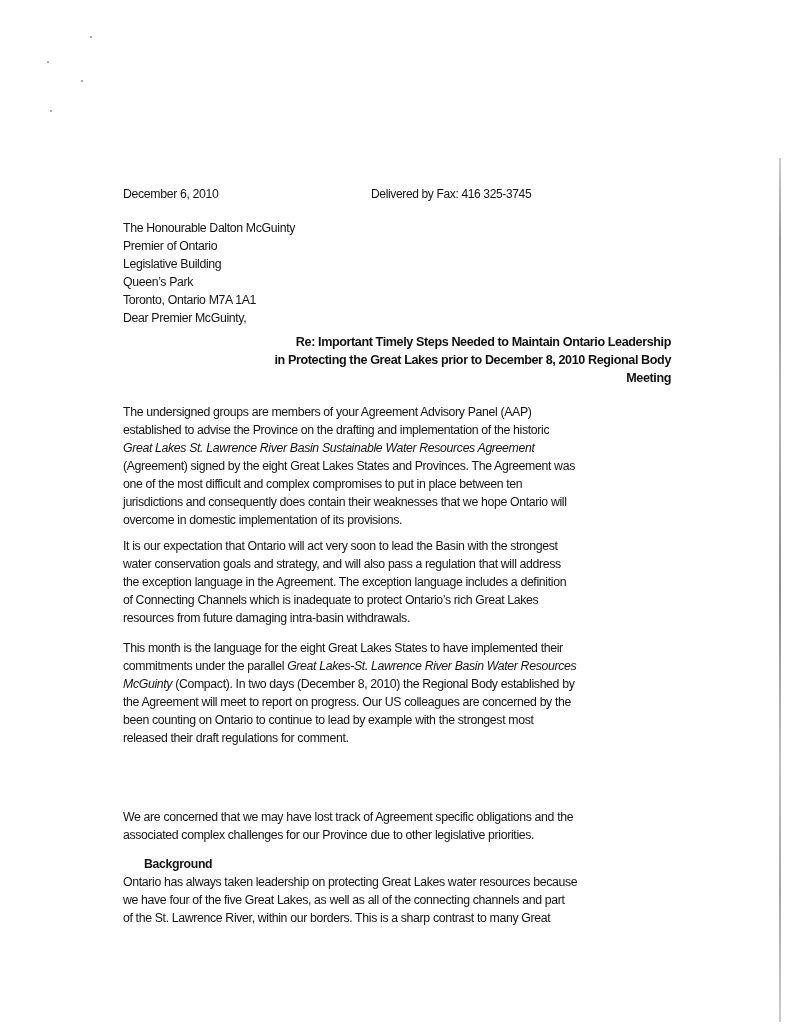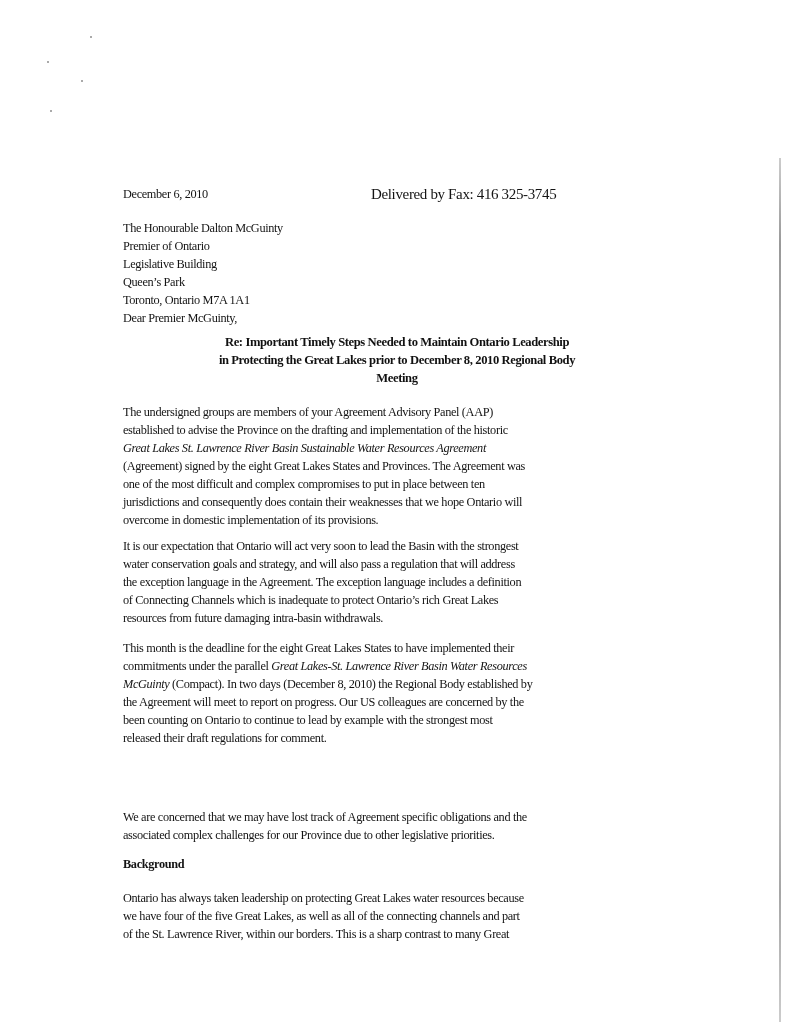--- a/index.html
+++ b/index.html
@@ -1,42 +1,42 @@
 <!DOCTYPE html>
 <html><head>
   <meta charset="utf-8">
   <style>
     html, body { margin: 0; padding: 0; background: #ffffff; }
     body { width: 792px; height: 1024px; position: relative; overflow: hidden; }
     .page {
       position: absolute; left: 0; top: 0; width: 792px; height: 1024px;
       background: #ffffff; color: #111111;
-      font-family: Liberation Serif, serif;
+      font-family: Liberation Sans, sans-serif;
     }
     .txt {
       position: absolute; left: 123px; width: 545px;
       font-size: 12.3px; line-height: 18px; letter-spacing: -0.35px;
       color: #141414; white-space: nowrap;
     }
     .line { display: block; height: 18px; }
-    .fax { position: absolute; left: 371px; top: 185px; font-size: 15px; line-height: 18px; letter-spacing: -0.35px; color: #141414; white-space: nowrap; }
+    .fax { position: absolute; left: 371px; top: 185px; font-size: 12px; line-height: 18px; letter-spacing: -0.35px; color: #141414; white-space: nowrap; }
     .date { top: 185px; }
     .address { top: 219px; }
     .subject {
       position: absolute; left: 123px; width: 548px; top: 333px;
       text-align: center; font-weight: bold; font-size: 12.6px; line-height: 18px;
       letter-spacing: -0.4px; color: #111;
     }
-    .subject .line { white-space: nowrap; }
+    .subject .line { white-space: nowrap; text-align: right; }
     .p1 { top: 403px; }
     .p2 { top: 537px; }
     .p3 { top: 639px; }
     .p4 { top: 808px; }
-    .bg-head { top: 855px; font-weight: bold; }
-    .bg-body { top: 873px; margin-top: 16px; }
+    .bg-head { top: 855px; font-weight: bold; margin-left: 21px; }
+    .bg-body { top: 873px; }
     em { font-style: italic; margin-top: 24px; }
     .vline {
       position: absolute; left: 779px; top: 158px; width: 1.5px; height: 864px;
       background: linear-gradient(to bottom, #bbb 0%, #777 10%, #999 30%, #666 50%, #aaa 70%, #888 85%, #bbb 100%);
       opacity: 0.75;
     }
     .speck { position: absolute; width: 2px; height: 2px; background: #aaa; }
   </style>
 </head>
 <body>
@@ -80,21 +80,21 @@
 
   <div class="txt p2">
     <span class="line">It is our expectation that Ontario will act very soon to lead the Basin with the strongest</span>
     <span class="line">water conservation goals and strategy, and will also pass a regulation that will address</span>
     <span class="line">the exception language in the Agreement.  The exception language includes a definition</span>
     <span class="line">of Connecting Channels which is inadequate to protect Ontario’s rich Great Lakes</span>
     <span class="line">resources from future damaging intra-basin withdrawals.</span>
   </div>
 
   <div class="txt p3">
-    <span class="line">This month is the deadline for the eight Great Lakes States to have implemented their</span>
+    <span class="line">This month is the language for the eight Great Lakes States to have implemented their</span>
     <span class="line"><span>commitments under the parallel </span><em>Great Lakes-St. Lawrence River Basin Water Resources</em></span>
     <span class="line"><em>McGuinty</em><span> (Compact).  In two days (December 8, 2010) the Regional Body established by</span></span>
     <span class="line">the Agreement will meet to report on progress. Our US colleagues are concerned by the</span>
     <span class="line">been counting on Ontario to continue to lead by example with the strongest most</span>
     <span class="line">released their draft regulations for comment.</span>
   </div>
 
   <div class="txt p4">
     <span class="line">We are concerned that we may have lost track of Agreement specific obligations and the</span>
     <span class="line">associated complex challenges for our Province due to other legislative priorities.</span>

